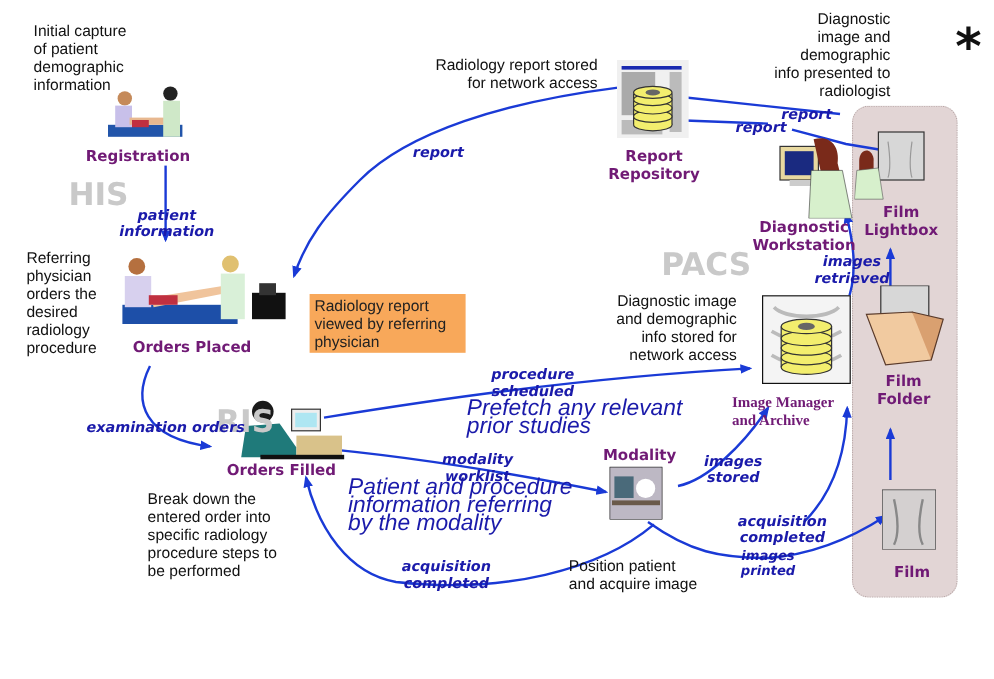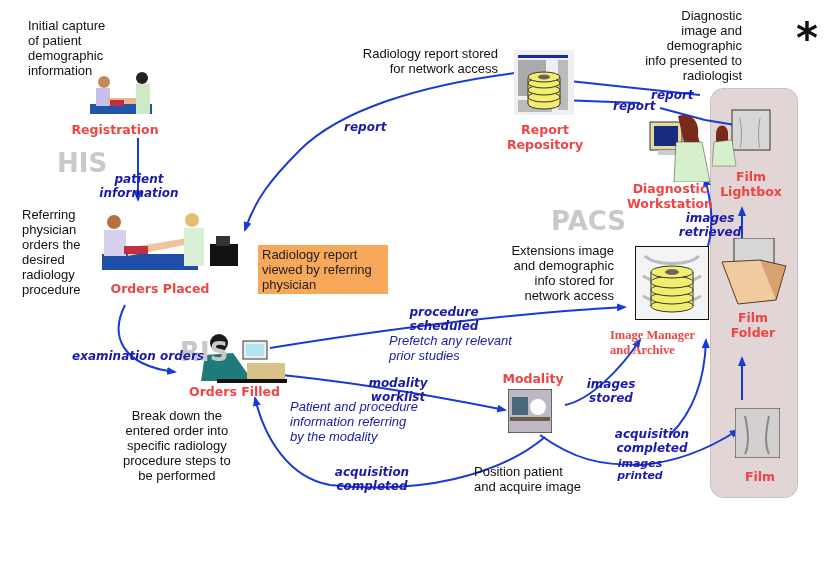--- a/index.html
+++ b/index.html
@@ -1,22 +1,22 @@
 <!DOCTYPE html>
 <html><head>
 <meta charset="utf-8">
 <style>
   html, body { margin:0; padding:0; background:#ffffff; }
   body { width:828px; height:566px; position:relative; overflow:hidden; font-family:"Liberation Sans", sans-serif; }
   .abs { position:absolute; }
   .desc { font-family:"Liberation Sans", sans-serif; font-size:13px; line-height:15px; color:#111; white-space:pre-line; }
   .right { text-align:right; }
-  .node-label { font-family:"DejaVu Sans", sans-serif; font-weight:bold; font-size:12.5px; line-height:15px; color:#ef4444; text-align:center; white-space:pre-line; }
+  .node-label { font-family:"DejaVu Sans", sans-serif; font-weight:bold; font-size:12.5px; line-height:15px; color:#701a75; text-align:center; white-space:pre-line; }
   .flow { font-family:"DejaVu Sans", sans-serif; font-weight:bold; font-style:italic; font-size:12px; line-height:14px; color:#1a1aaa; white-space:pre-line; text-align:center; }
-  .note { font-family:"Liberation Sans", sans-serif; font-style:italic; font-size:13px; line-height:15px; color:#1a1aaa; white-space:pre-line; }
+  .note { font-family:"Liberation Sans", sans-serif; font-style:italic; font-size:19px; line-height:15px; color:#1a1aaa; white-space:pre-line; }
   .system { font-family:"DejaVu Sans", sans-serif; font-weight:bold; font-size:26px; color:#c9c9c9; }
   .panel { background:#e2d5d5; border:1px dotted #b9a9a9; border-radius:14px; }
   .callout { background:#f8a85a; font-size:13px; line-height:15px; color:#222; padding:2px 4px; white-space:pre-line; }
   .ref { font-size:12.5px; line-height:16px; color:#111; text-align:center; }
   .ref b { font-weight:bold; }
   .star { font-family:"DejaVu Sans", sans-serif; font-size:42px; font-weight:bold; color:#111; }
   svg.arrows { position:absolute; left:0; top:0; }
   .img-box { position:absolute; }
 </style>
 </head>
@@ -197,25 +197,25 @@
 desired
 radiology
 procedure</div>
 <div class="abs desc right" style="left:336px; top:46px; width:162px;">Radiology report stored
 for network access</div>
 <div class="abs desc right" style="left:626px; top:8px; width:116px;">Diagnostic
 image and
 demographic
 info presented to
 radiologist</div>
-<div class="abs desc right" style="left:490px; top:243px; width:124px;">Extensions image
+<div class="abs desc right" style="left:490px; top:243px; width:124px;">Diagnostic image
 and demographic
 info stored for
 network access</div>
-<div class="abs desc" style="left:123px; top:408px;text-align:center;">Break down the
+<div class="abs desc" style="left:123px; top:408px;">Break down the
 entered order into
 specific radiology
 procedure steps to
 be performed</div>
 <div class="abs desc" style="left:474px; top:464px;">Position patient
 and acquire image</div>
 
 <div class="abs callout" style="left:258px; top:245px; width:122px;">Radiology report
 viewed by  referring
 physician</div>

